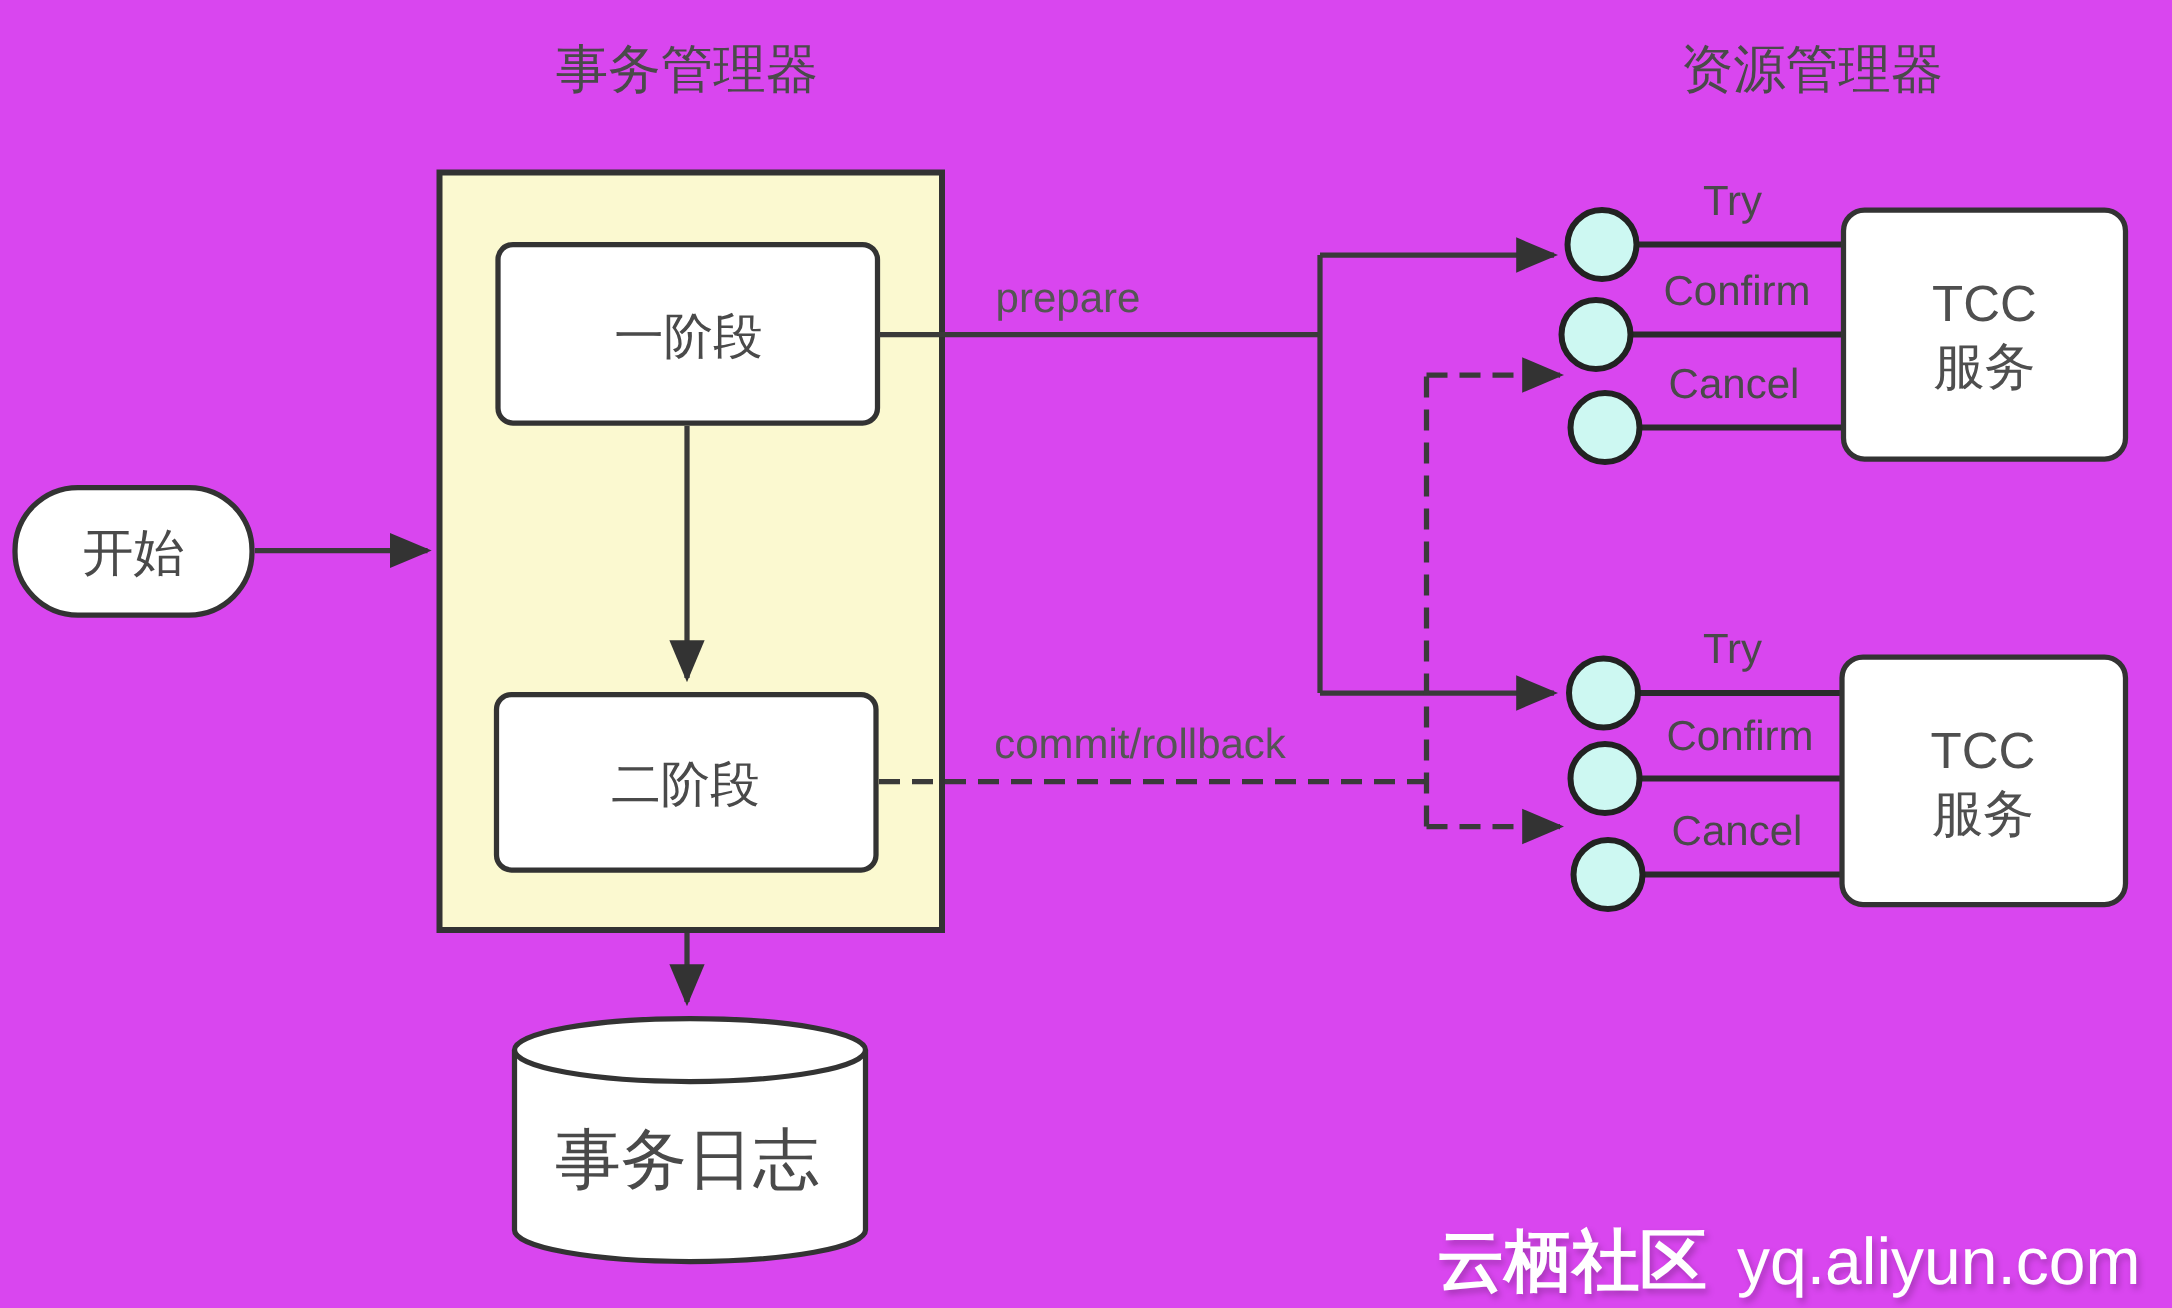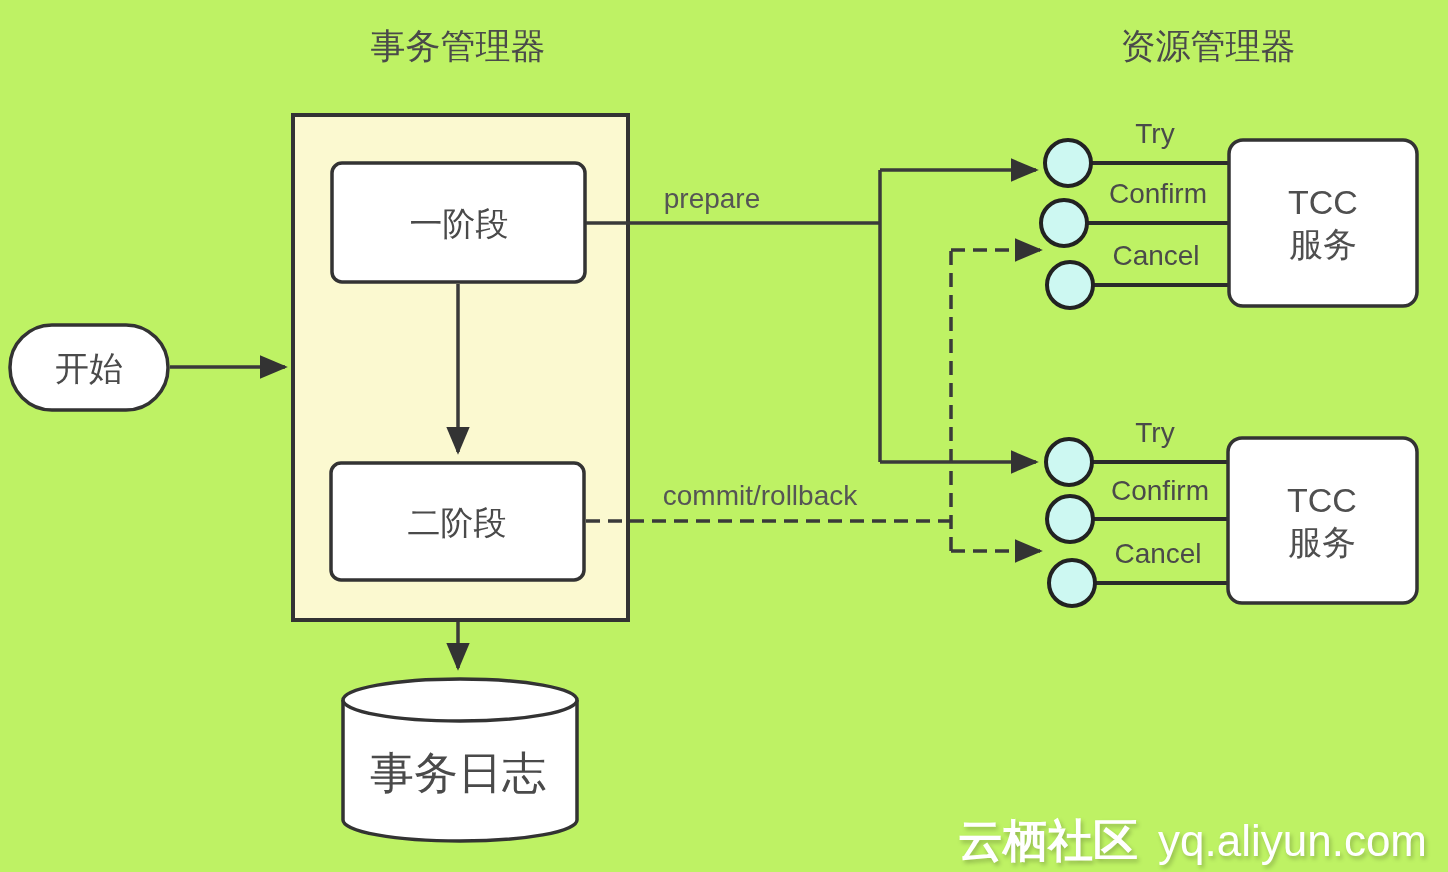--- a/index.html
+++ b/index.html
@@ -1,20 +1,20 @@
 <!DOCTYPE html>
 <html><head>
 <meta charset="utf-8">
 <style>
   html, body { margin: 0; padding: 0; background: #ffffff; }
   .canvas {
     position: relative;
     width: 1448px;
     height: 872px;
-    background: #bef264;
+    background: #d946ef;
     overflow: hidden;
     font-family: "Liberation Sans", sans-serif;
   }
   svg { display: block; }
   svg text {
     font-family: "Liberation Sans", "DejaVu Sans", sans-serif;
     fill: #4a4a4a;
   }
   .node   { fill: #ffffff; stroke: #333333; stroke-width: 3.5; }
   .panel  { stroke: #333333; stroke-width: 4; }

